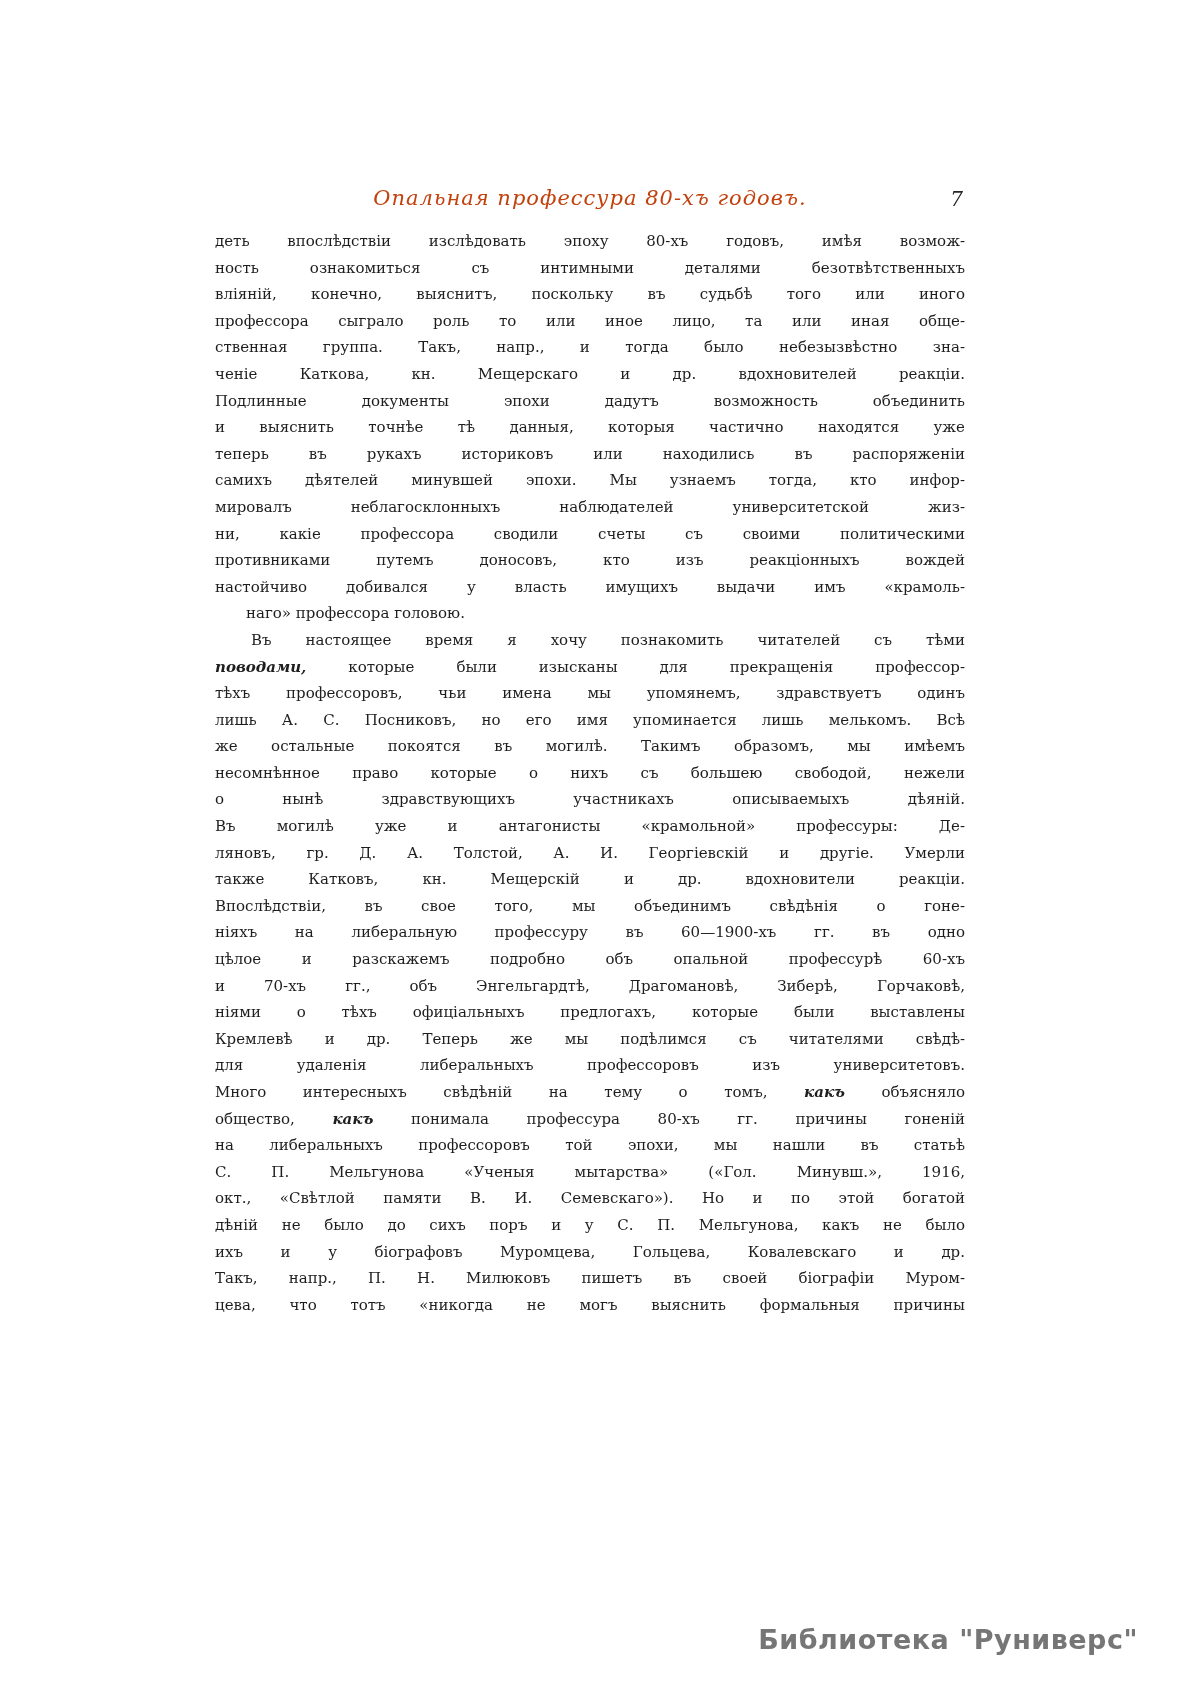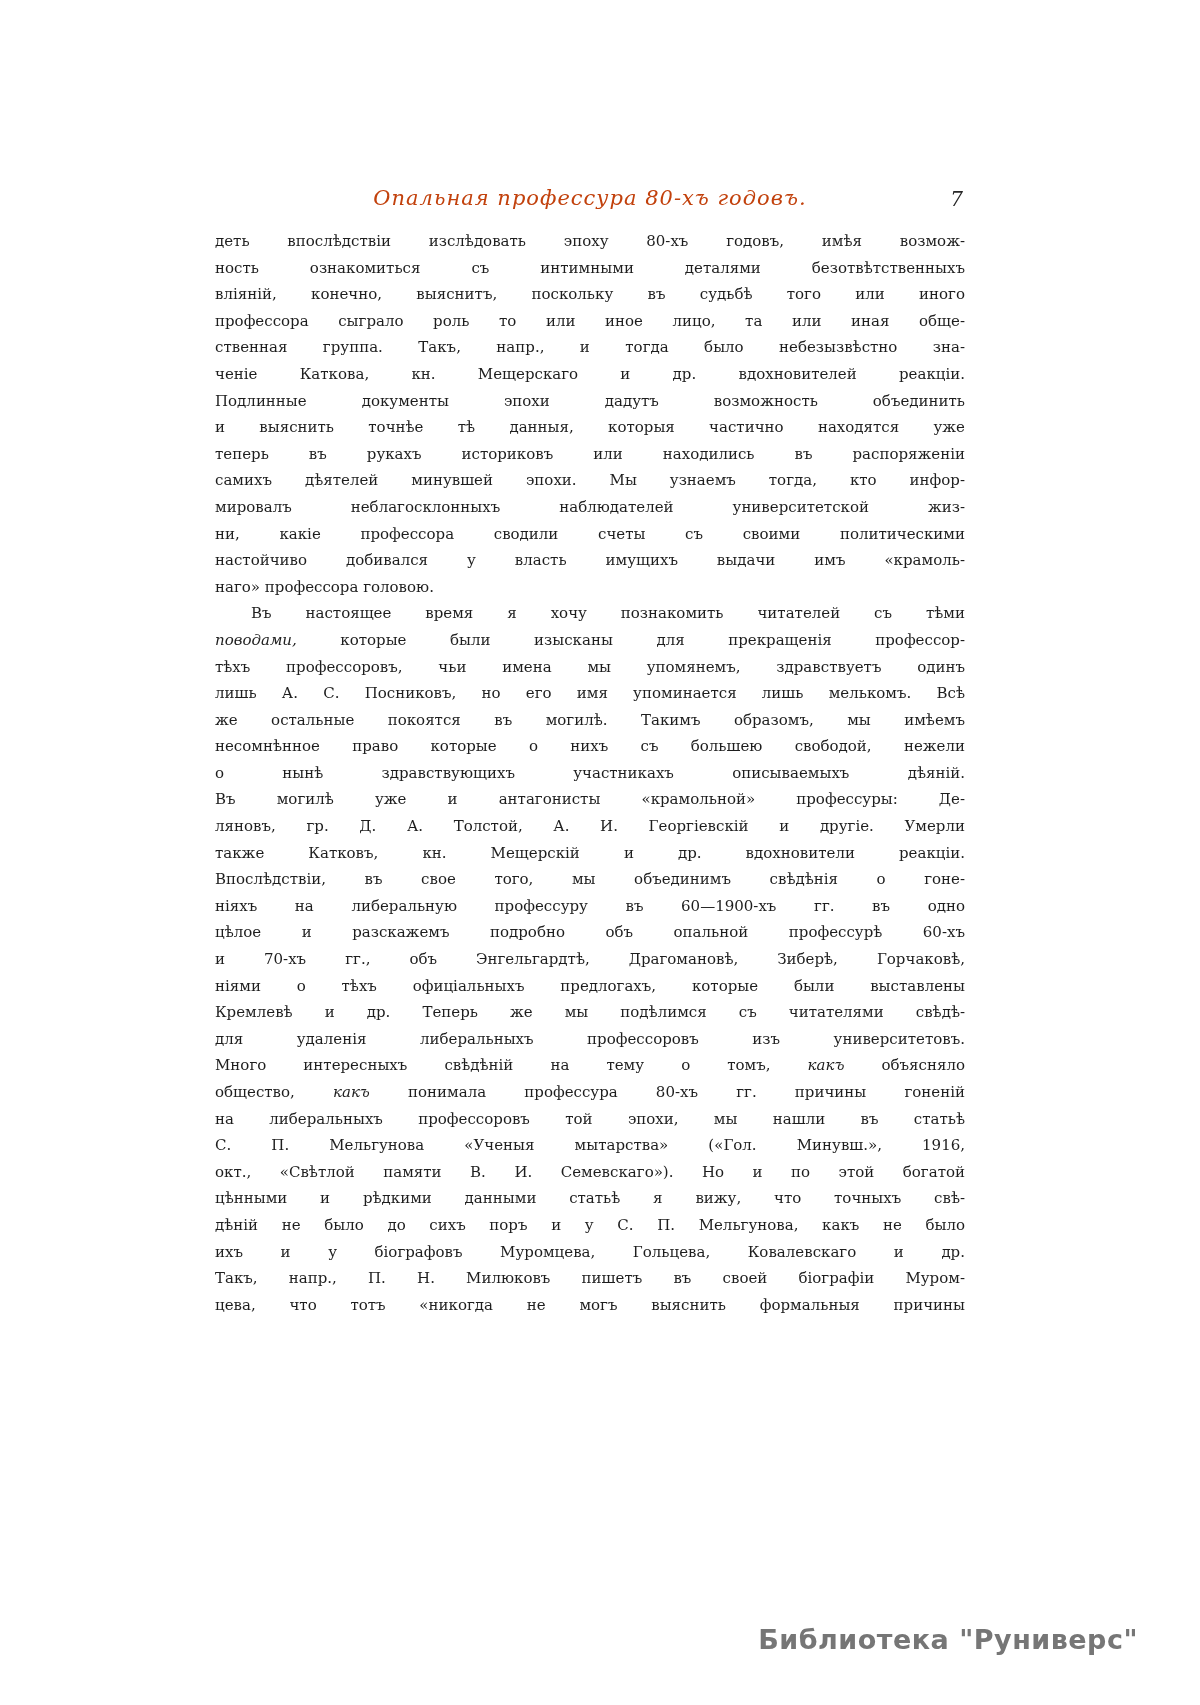--- a/index.html
+++ b/index.html
@@ -50,26 +50,28 @@
   }
   .text-line {
     line-height: 26.6px;
     height: 26.6px;
     text-align: justify;
     text-align-last: justify;
     white-space: nowrap0; 
   }
   .text-line.para-end {
     text-align-last: left;
+    margin-left: 31px;
   }
   .text-line.indent {
     text-indent: 36px;
   }
   .em {
     font-style: italic;
+    font-weight: bold;
   }
   .watermark {
     position: absolute;
     right: 62px;
     top: 1624px;
     font-family: "DejaVu Sans", sans-serif;
     font-weight: bold;
     font-size: 27px;
     letter-spacing: 0.5px;
   }
@@ -90,20 +92,21 @@
           <div class="text-line"><span>вліяній, конечно, выяснитъ, поскольку въ судьбѣ того или иного</span></div>
           <div class="text-line"><span>профессора сыграло роль то или иное лицо, та или иная обще-</span></div>
           <div class="text-line"><span>ственная группа. Такъ, напр., и тогда было небезызвѣстно зна-</span></div>
           <div class="text-line"><span>ченіе Каткова, кн. Мещерскаго и др. вдохновителей реакціи.</span></div>
           <div class="text-line"><span>Подлинные документы эпохи дадутъ возможность объединить</span></div>
           <div class="text-line"><span>и выяснить точнѣе тѣ данныя, которыя частично находятся уже</span></div>
           <div class="text-line"><span>теперь въ рукахъ историковъ или находились въ распоряженіи</span></div>
           <div class="text-line"><span>самихъ дѣятелей минувшей эпохи. Мы узнаемъ тогда, кто инфор-</span></div>
           <div class="text-line"><span>мировалъ неблагосклонныхъ наблюдателей университетской жиз-</span></div>
           <div class="text-line"><span>ни, какіе профессора сводили счеты съ своими политическими</span></div>
+          <div class="text-line"><span>противниками путемъ доносовъ, кто изъ реакціонныхъ вождей</span></div>
           <div class="text-line"><span>настойчиво добивался у власть имущихъ выдачи имъ «крамоль-</span></div>
           <div class="text-line para-end"><span>наго» профессора головою.</span></div>
         </div>
         <div class="paragraph">
           <div class="text-line indent"><span>Въ настоящее время я хочу познакомить читателей съ тѣми</span></div>
           <div class="text-line"><span class="em">поводами,</span><span> которые были изысканы для прекращенія профессор-</span></div>
           <div class="text-line"><span>тѣхъ профессоровъ, чьи имена мы упомянемъ, здравствуетъ одинъ</span></div>
           <div class="text-line"><span>лишь А. С. Посниковъ, но его имя упоминается лишь мелькомъ. Всѣ</span></div>
           <div class="text-line"><span>же остальные покоятся въ могилѣ. Такимъ образомъ, мы имѣемъ</span></div>
           <div class="text-line"><span>несомнѣнное право которые о нихъ съ большею свободой, нежели</span></div>
@@ -116,21 +119,20 @@
           <div class="text-line"><span>цѣлое и разскажемъ подробно объ опальной профессурѣ 60-хъ</span></div>
           <div class="text-line"><span>и 70-хъ гг., объ Энгельгардтѣ, Драгомановѣ, Зиберѣ, Горчаковѣ,</span></div>
           <div class="text-line"><span>ніями о тѣхъ офиціальныхъ предлогахъ, которые были выставлены</span></div>
           <div class="text-line"><span>Кремлевѣ и др. Теперь же мы подѣлимся съ читателями свѣдѣ-</span></div>
           <div class="text-line"><span>для удаленія либеральныхъ профессоровъ изъ университетовъ.</span></div>
           <div class="text-line"><span>Много интересныхъ свѣдѣній на тему о томъ, </span><span class="em">какъ</span><span> объясняло</span></div>
           <div class="text-line"><span>общество, </span><span class="em">какъ</span><span> понимала профессура 80-хъ гг. причины гоненій</span></div>
           <div class="text-line"><span>на либеральныхъ профессоровъ той эпохи, мы нашли въ статьѣ</span></div>
           <div class="text-line"><span>С. П. Мельгунова «Ученыя мытарства» («Гол. Минувш.», 1916,</span></div>
           <div class="text-line"><span>окт., «Свѣтлой памяти В. И. Семевскаго»). Но и по этой богатой</span></div>
-          <div class="text-line"><span>цѣнными и рѣдкими данными статьѣ я вижу, что точныхъ свѣ-</span></div>
           <div class="text-line"><span>дѣній не было до сихъ поръ и у С. П. Мельгунова, какъ не было</span></div>
           <div class="text-line"><span>ихъ и у біографовъ Муромцева, Гольцева, Ковалевскаго и др.</span></div>
           <div class="text-line"><span>Такъ, напр., П. Н. Милюковъ пишетъ въ своей біографіи Муром-</span></div>
           <div class="text-line"><span>цева, что тотъ «никогда не могъ выяснить формальныя причины</span></div>
         </div>
       </div>
   </div>
   <div class="watermark" style="color: rgb(118, 118, 118);">Библиотека "Руниверс"</div>
 </div>
 

